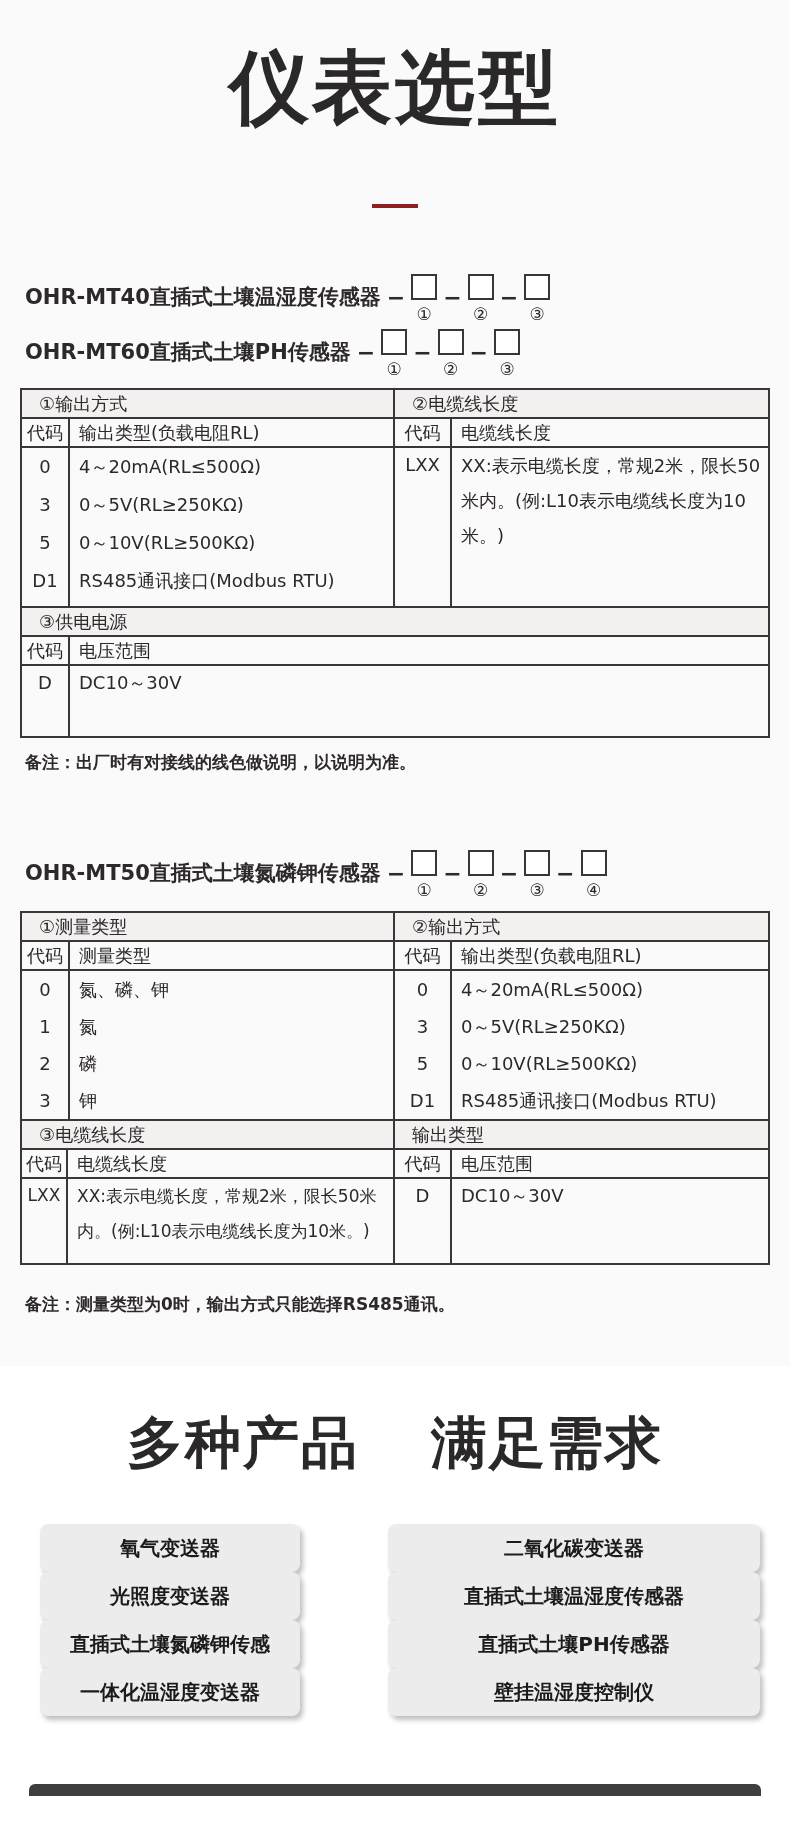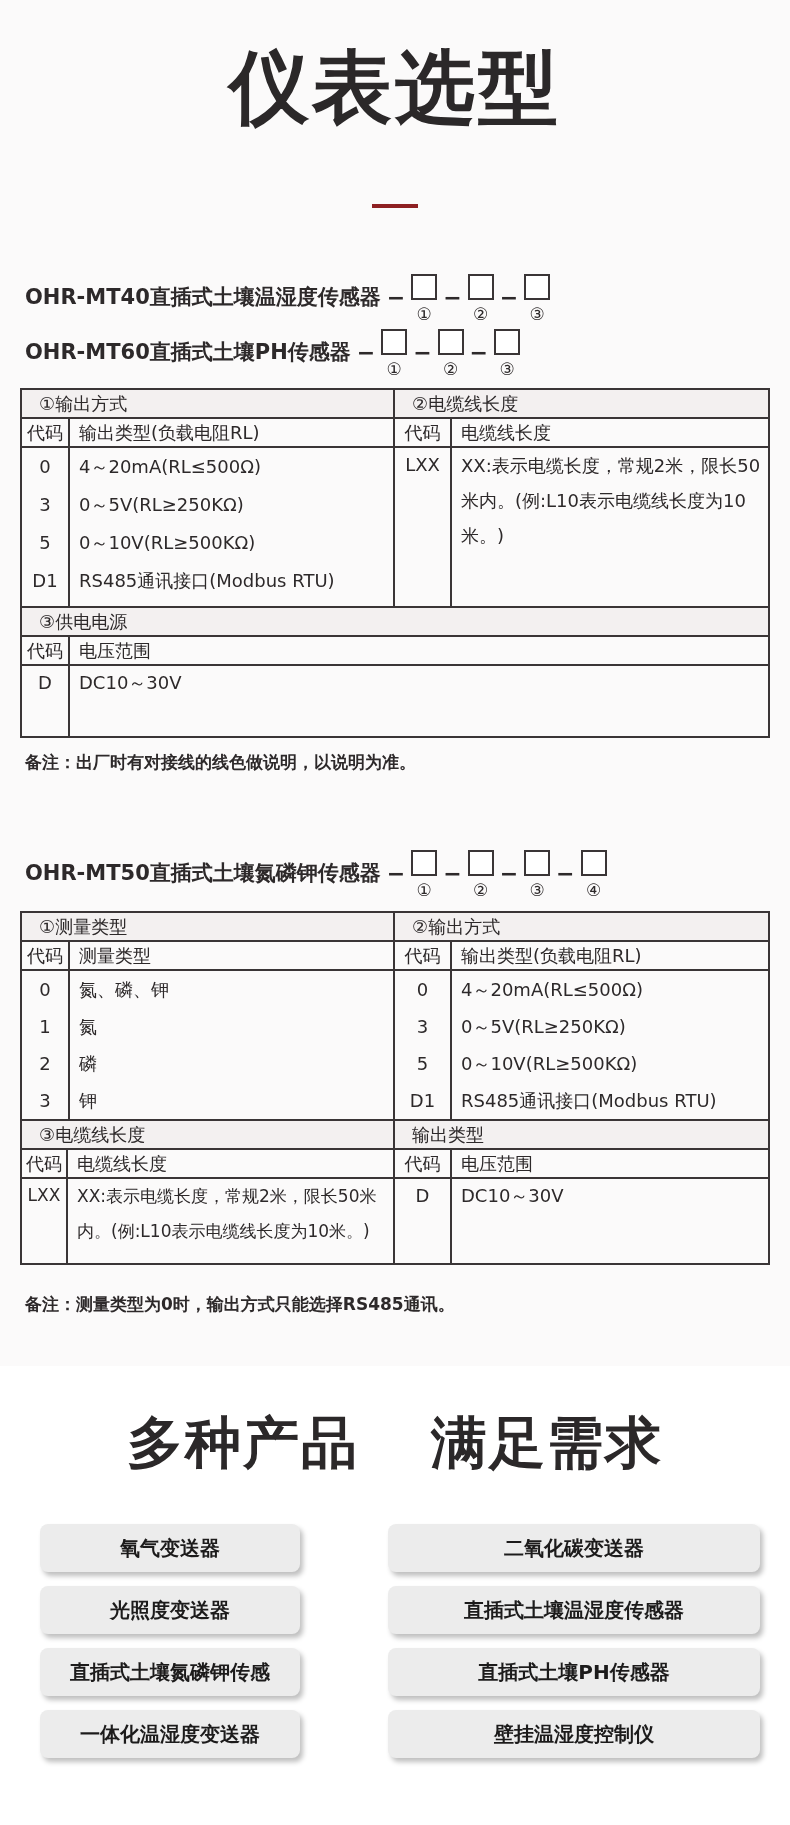--- a/index.html
+++ b/index.html
@@ -58,21 +58,20 @@
   .note{margin:12px 0 0 25px;font-size:17px;font-weight:bold;line-height:24px;}
   .note2{margin-top:27px;}
   .models-2{margin-top:72px;}
   
   .bottom{background:#ffffff;}
   .big-heading{padding-top:44px;display:flex;justify-content:center;gap:72px;}
   .big-heading span{font-size:56px;line-height:66px;font-weight:900;color:#2b2829;letter-spacing:2px;}
   .product-grid{
     margin-top:48px;padding:0 30px 0 40px;
     display:grid;grid-template-columns:260px 372px;justify-content:space-between;
-    row-gap:14px;
   }
   .product-btn{
     height:48px;background:var(--btn-bg);border-radius:8px;
     box-shadow:3px 4px 5px rgba(0,0,0,0.25);
     display:flex;align-items:center;justify-content:center;
     font-size:20px;font-weight:bold;color:#1c1b1b;cursor:pointer;white-space:nowrap;
   }
   .footer-bar{
     margin:68px auto 0;width:732px;height:12px;background:#3f3d3e;
     border-radius:6px 6px 0 0;

